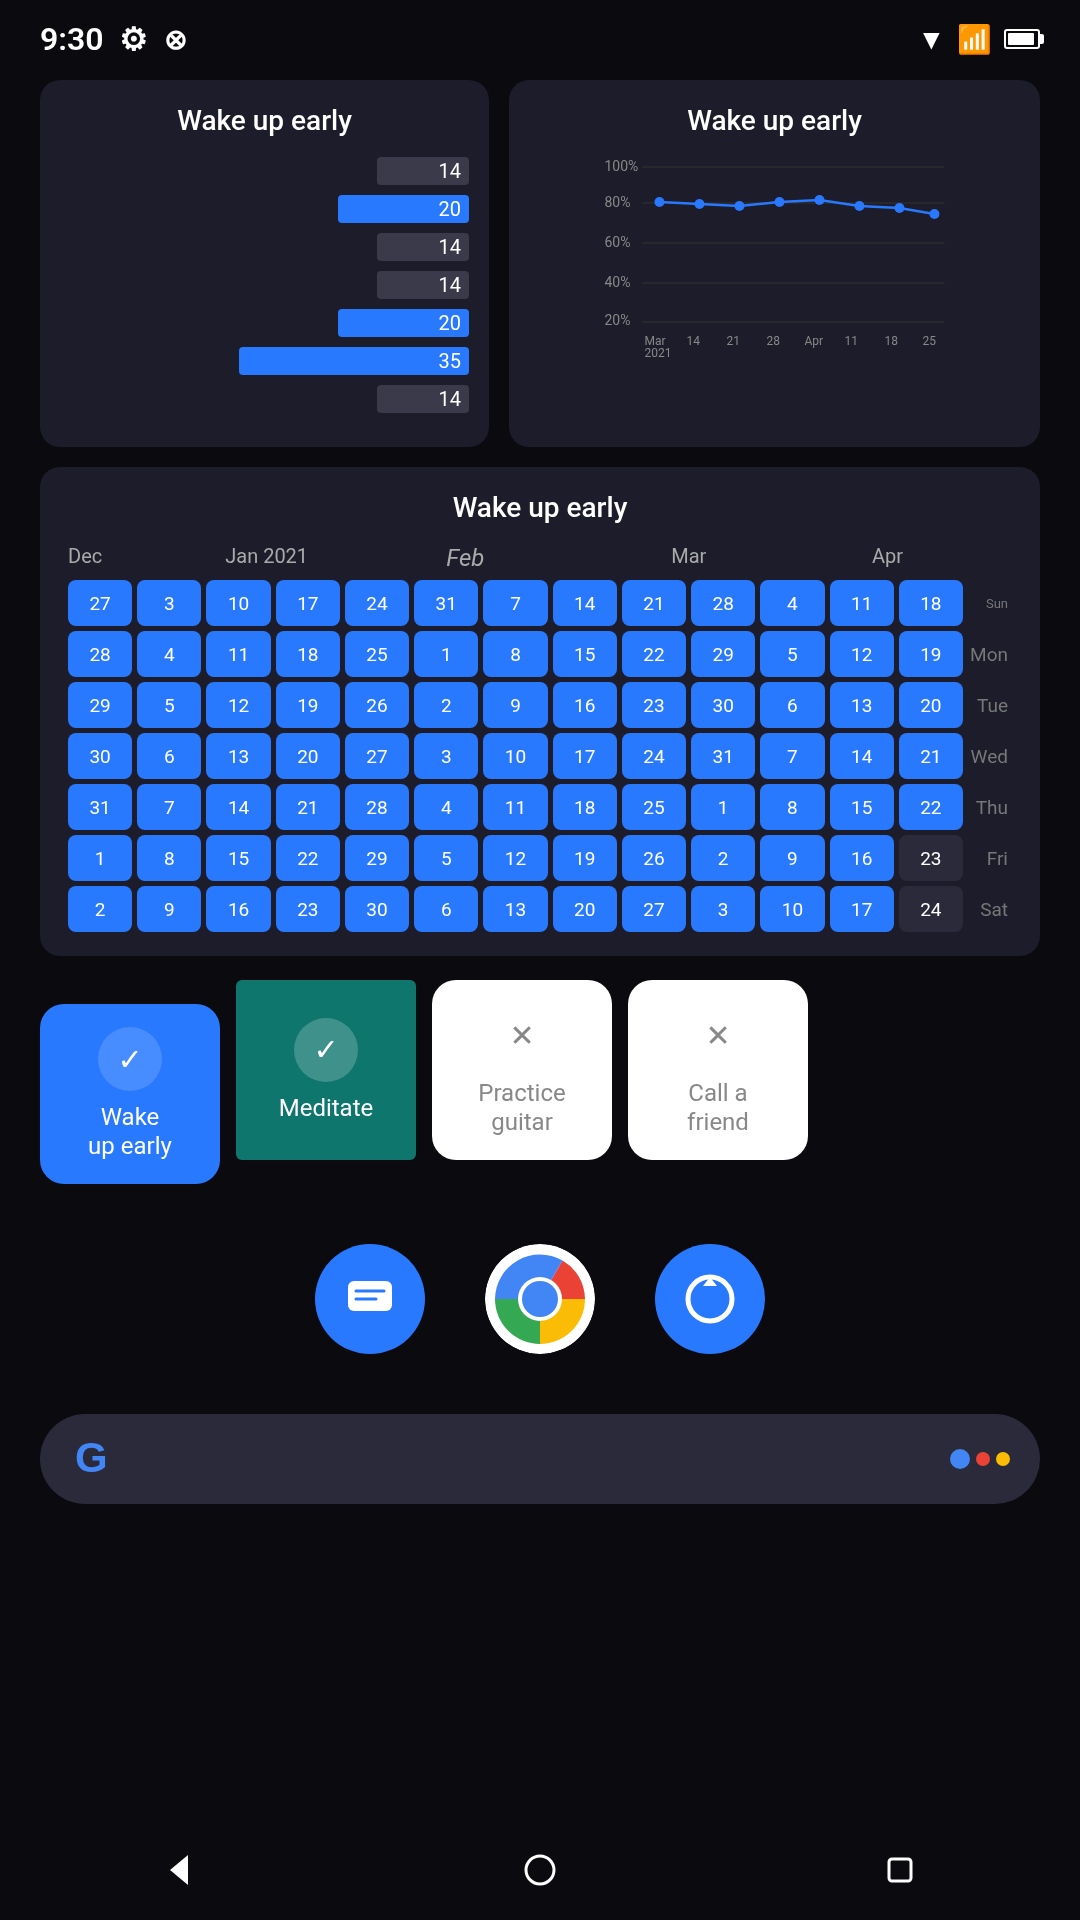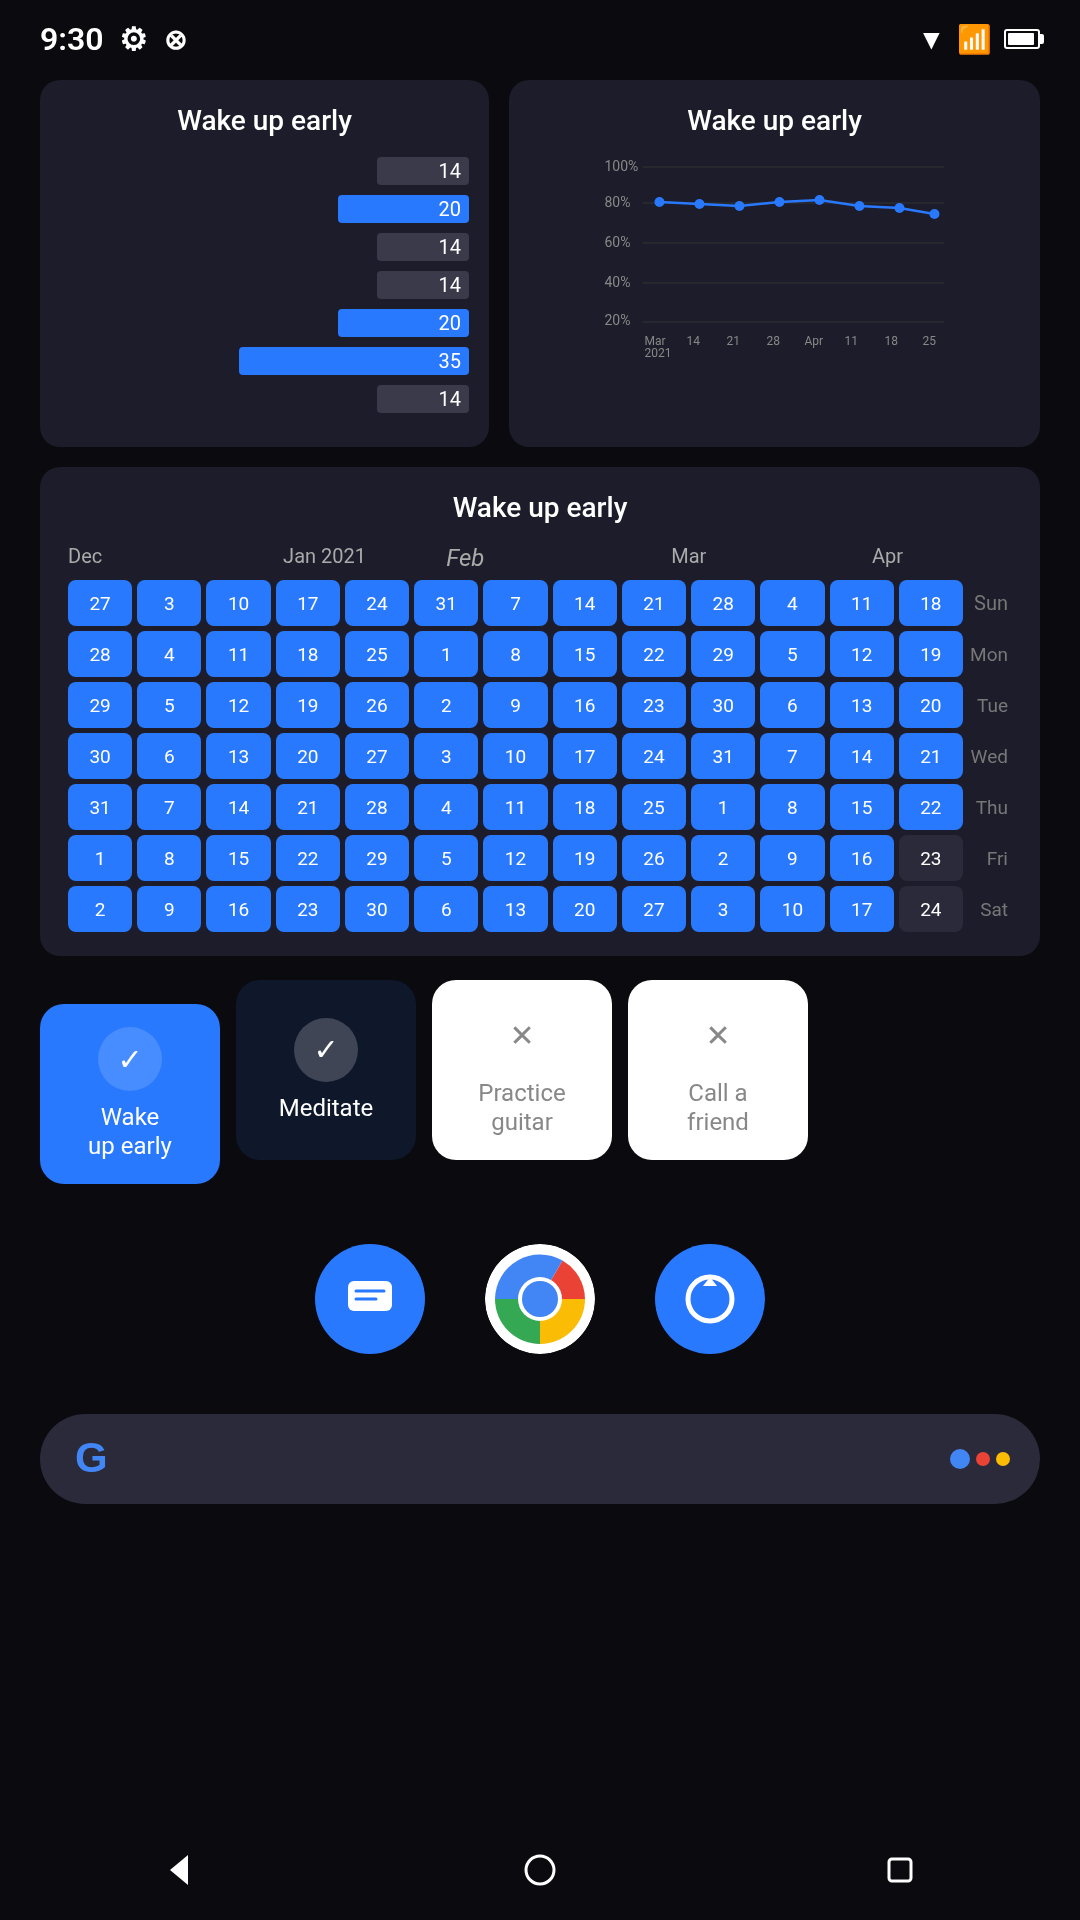--- a/index.html
+++ b/index.html
@@ -96,21 +96,21 @@
       height: 180px;
       border-radius: 24px;
       display: flex;
       flex-direction: column;
       align-items: center;
       justify-content: center;
       gap: 12px;
       cursor: pointer;
     }
     .habit-btn.blue { background: #2979ff; margin-top: 24px; }
-    .habit-btn.pink { background: #0f172a; }
+    .habit-btn.pink { background: #0f766e; border-radius: 6px; }
     .habit-btn.dark { background: #ffffff; }
     .habit-icon {
       width: 64px;
       height: 64px;
       border-radius: 50%;
       background: rgba(255,255,255,0.15);
       display: flex;
       align-items: center;
       justify-content: center;
       font-size: 30px;
@@ -317,21 +317,21 @@
       <text x="318" y="188" fill="#888" font-size="12">25</text>
     </svg>
   </div>
 </div>
 
 <div class="widget-calendar">
   <div class="widget-title">Wake up early</div>
 
   <div style="display:flex; margin-bottom:8px; padding-left:0px;">
     <span style="font-size:20px;color:#aaa;flex:1;text-align:left;">Dec</span>
-    <span style="font-size:20px;color:#aaa;flex:2;text-align:right;">Jan 2021</span>
+    <span style="font-size:20px;color:#aaa;flex:2;text-align:center;">Jan 2021</span>
     <span style="font-size:24px;color:#aaa;flex:2;text-align:center;font-style:italic;">Feb</span>
     <span style="font-size:20px;color:#aaa;flex:2.5;text-align:center;">Mar</span>
     <span style="font-size:20px;color:#aaa;flex:1.5;text-align:center;">Apr</span>
     <span style="width:50px;"></span>
   </div>
 
   <div id="calendar-grid-container" style="display:flex;align-items:flex-end;">
 
   <div style="display: grid; grid-template-columns: repeat(13, 1fr) 44px; gap: 5px; flex: 1 1 0%;">
         <div style="height: 46px; border-radius: 8px; display: flex; align-items: center; justify-content: center; font-size: 19px; color: rgb(255, 255, 255); background: rgb(41, 121, 255);">27</div>
@@ -340,21 +340,21 @@
         <div style="height: 46px; border-radius: 8px; display: flex; align-items: center; justify-content: center; font-size: 19px; color: rgb(255, 255, 255); background: rgb(41, 121, 255);">17</div>
         <div style="height: 46px; border-radius: 8px; display: flex; align-items: center; justify-content: center; font-size: 19px; color: rgb(255, 255, 255); background: rgb(41, 121, 255);">24</div>
         <div style="height: 46px; border-radius: 8px; display: flex; align-items: center; justify-content: center; font-size: 19px; color: rgb(255, 255, 255); background: rgb(41, 121, 255);">31</div>
         <div style="height: 46px; border-radius: 8px; display: flex; align-items: center; justify-content: center; font-size: 19px; color: rgb(255, 255, 255); background: rgb(41, 121, 255);">7</div>
         <div style="height: 46px; border-radius: 8px; display: flex; align-items: center; justify-content: center; font-size: 19px; color: rgb(255, 255, 255); background: rgb(41, 121, 255);">14</div>
         <div style="height: 46px; border-radius: 8px; display: flex; align-items: center; justify-content: center; font-size: 19px; color: rgb(255, 255, 255); background: rgb(41, 121, 255);">21</div>
         <div style="height: 46px; border-radius: 8px; display: flex; align-items: center; justify-content: center; font-size: 19px; color: rgb(255, 255, 255); background: rgb(41, 121, 255);">28</div>
         <div style="height: 46px; border-radius: 8px; display: flex; align-items: center; justify-content: center; font-size: 19px; color: rgb(255, 255, 255); background: rgb(41, 121, 255);">4</div>
         <div style="height: 46px; border-radius: 8px; display: flex; align-items: center; justify-content: center; font-size: 19px; color: rgb(255, 255, 255); background: rgb(41, 121, 255);">11</div>
         <div style="height: 46px; border-radius: 8px; display: flex; align-items: center; justify-content: center; font-size: 19px; color: rgb(255, 255, 255); background: rgb(41, 121, 255);">18</div>
-        <div style="display: flex; align-items: center; justify-content: flex-end; font-size: 20px; color: rgb(119, 119, 119); padding-right: 4px;">Sun</div>
+        <div style="display: flex; align-items: center; justify-content: flex-end; font-size: 13px; color: rgb(119, 119, 119); padding-right: 4px;">Sun</div>
         <div style="height: 46px; border-radius: 8px; display: flex; align-items: center; justify-content: center; font-size: 19px; color: rgb(255, 255, 255); background: rgb(41, 121, 255);">28</div>
         <div style="height: 46px; border-radius: 8px; display: flex; align-items: center; justify-content: center; font-size: 19px; color: rgb(255, 255, 255); background: rgb(41, 121, 255);">4</div>
         <div style="height: 46px; border-radius: 8px; display: flex; align-items: center; justify-content: center; font-size: 19px; color: rgb(255, 255, 255); background: rgb(41, 121, 255);">11</div>
         <div style="height: 46px; border-radius: 8px; display: flex; align-items: center; justify-content: center; font-size: 19px; color: rgb(255, 255, 255); background: rgb(41, 121, 255);">18</div>
         <div style="height: 46px; border-radius: 8px; display: flex; align-items: center; justify-content: center; font-size: 19px; color: rgb(255, 255, 255); background: rgb(41, 121, 255);">25</div>
         <div style="height: 46px; border-radius: 8px; display: flex; align-items: center; justify-content: center; font-size: 19px; color: rgb(255, 255, 255); background: rgb(41, 121, 255);">1</div>
         <div style="height: 46px; border-radius: 8px; display: flex; align-items: center; justify-content: center; font-size: 19px; color: rgb(255, 255, 255); background: rgb(41, 121, 255);">8</div>
         <div style="height: 46px; border-radius: 8px; display: flex; align-items: center; justify-content: center; font-size: 19px; color: rgb(255, 255, 255); background: rgb(41, 121, 255);">15</div>
         <div style="height: 46px; border-radius: 8px; display: flex; align-items: center; justify-content: center; font-size: 19px; color: rgb(255, 255, 255); background: rgb(41, 121, 255);">22</div>
         <div style="height: 46px; border-radius: 8px; display: flex; align-items: center; justify-content: center; font-size: 19px; color: rgb(255, 255, 255); background: rgb(41, 121, 255);">29</div>

